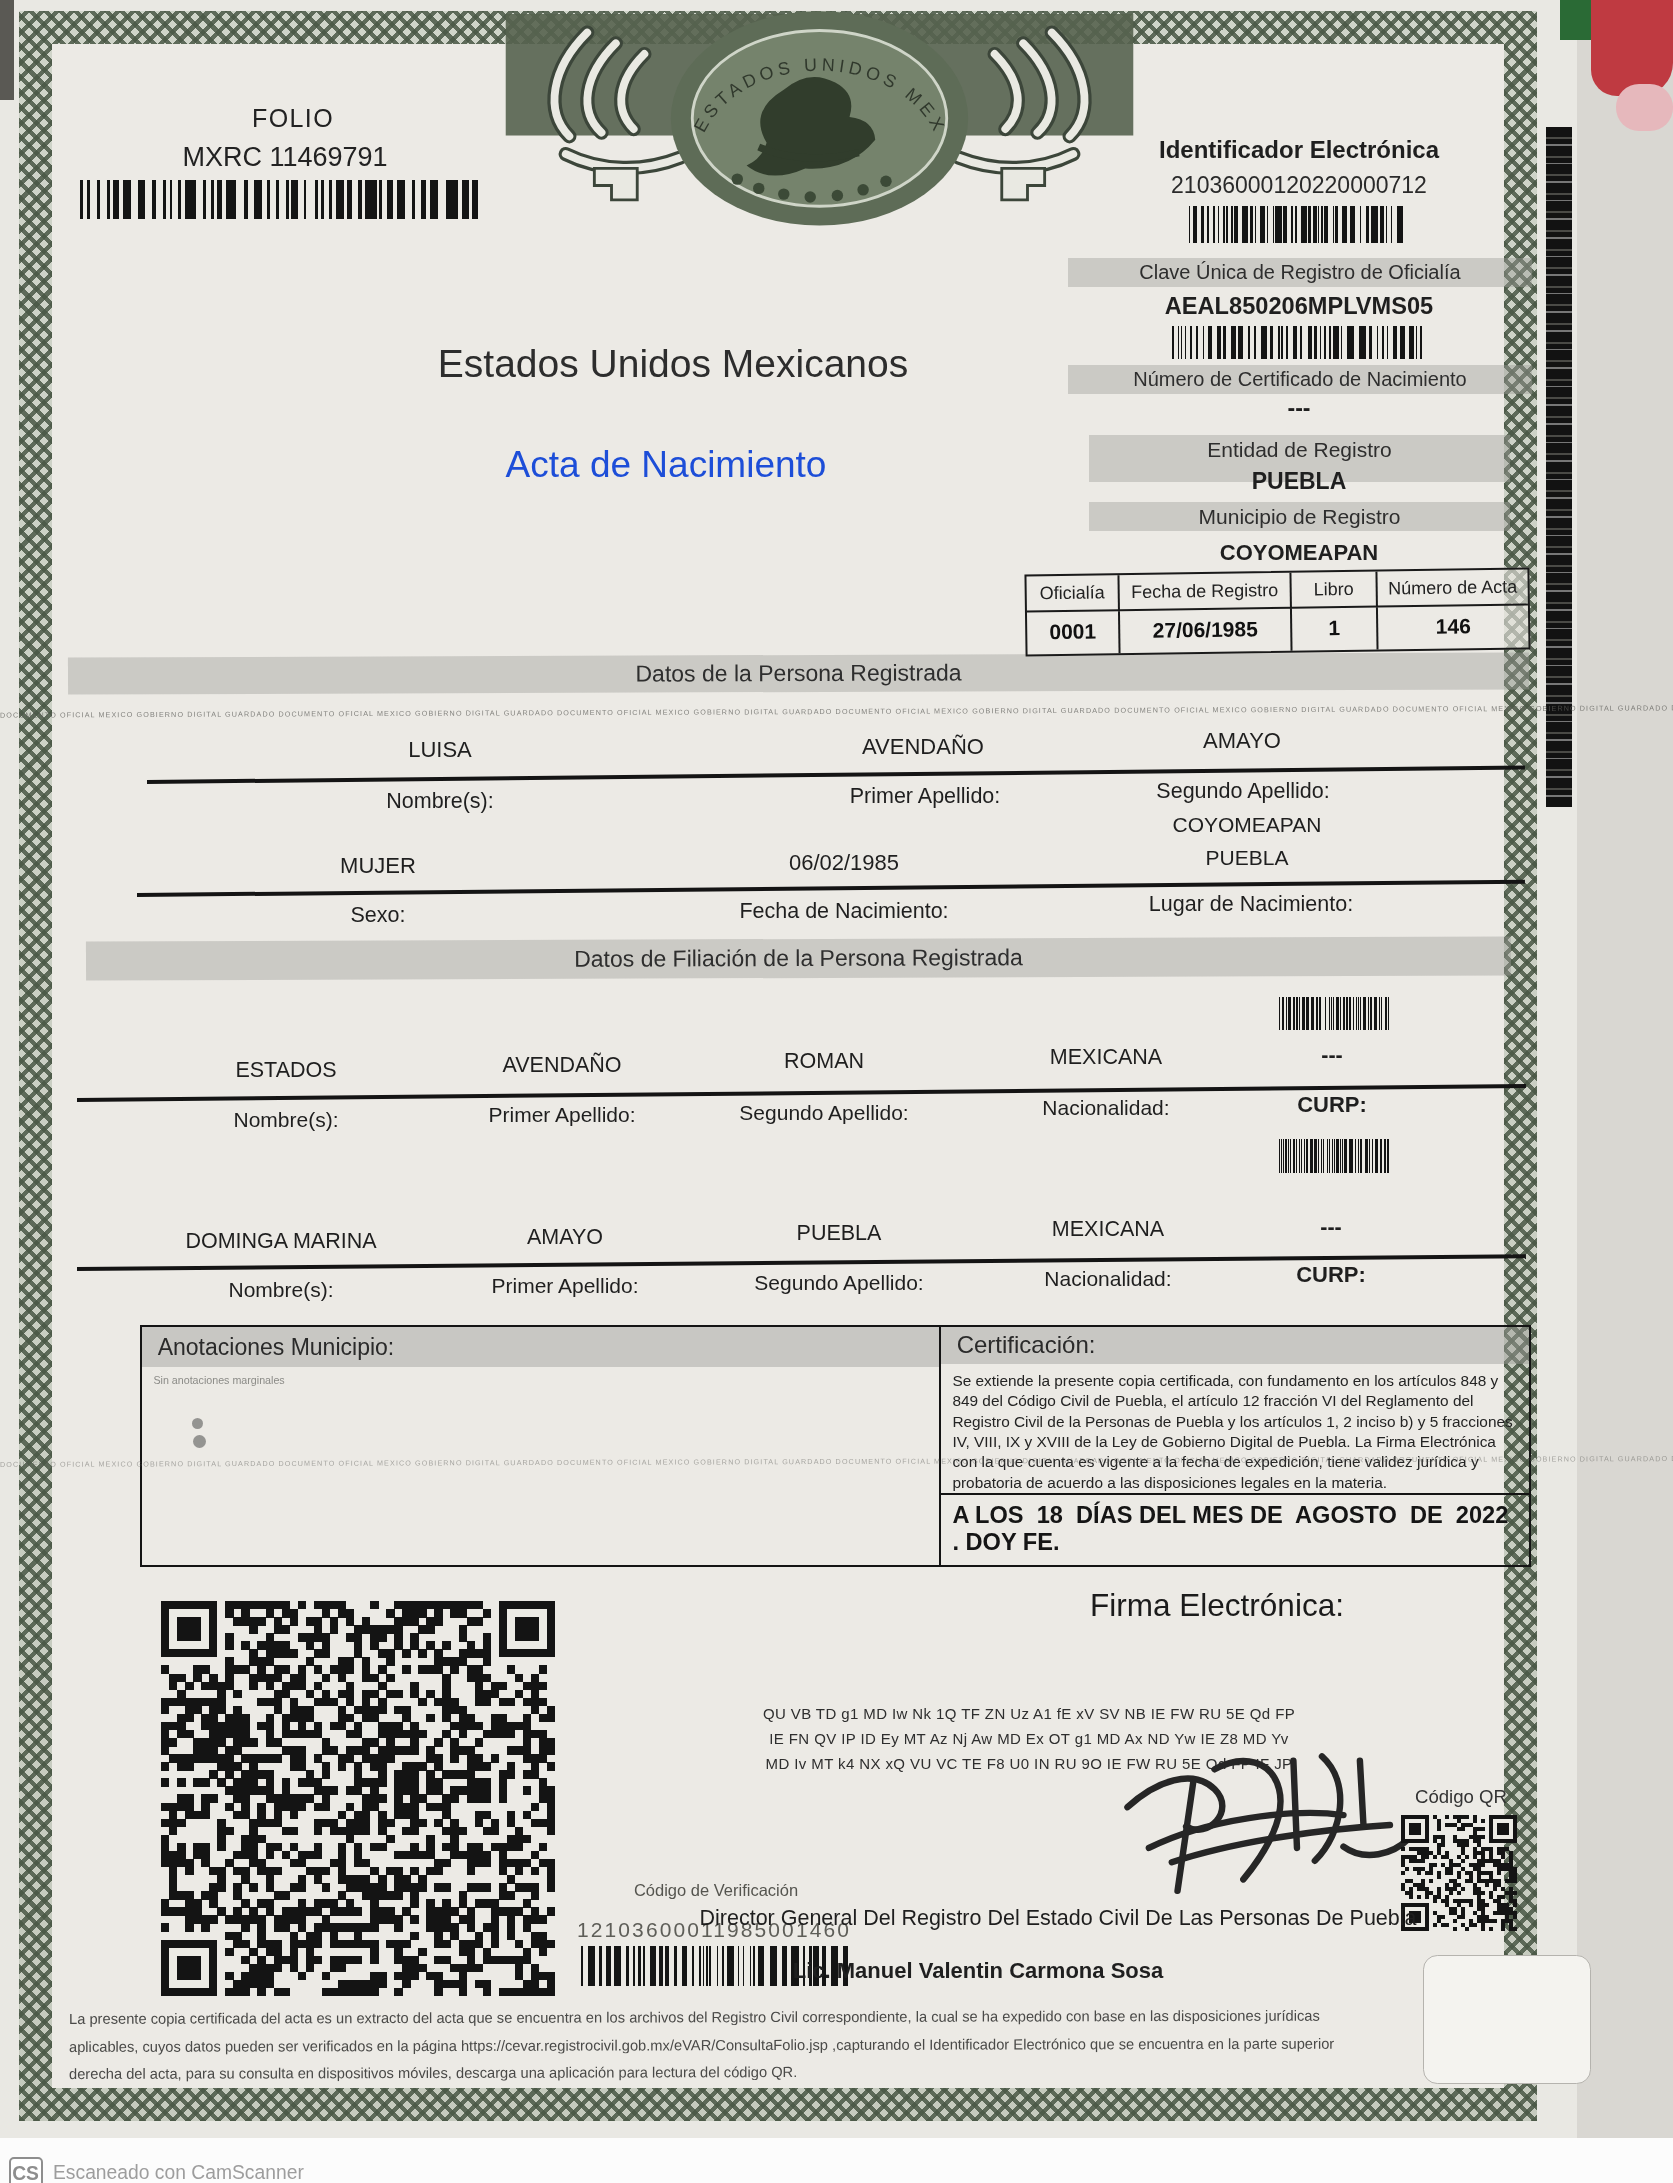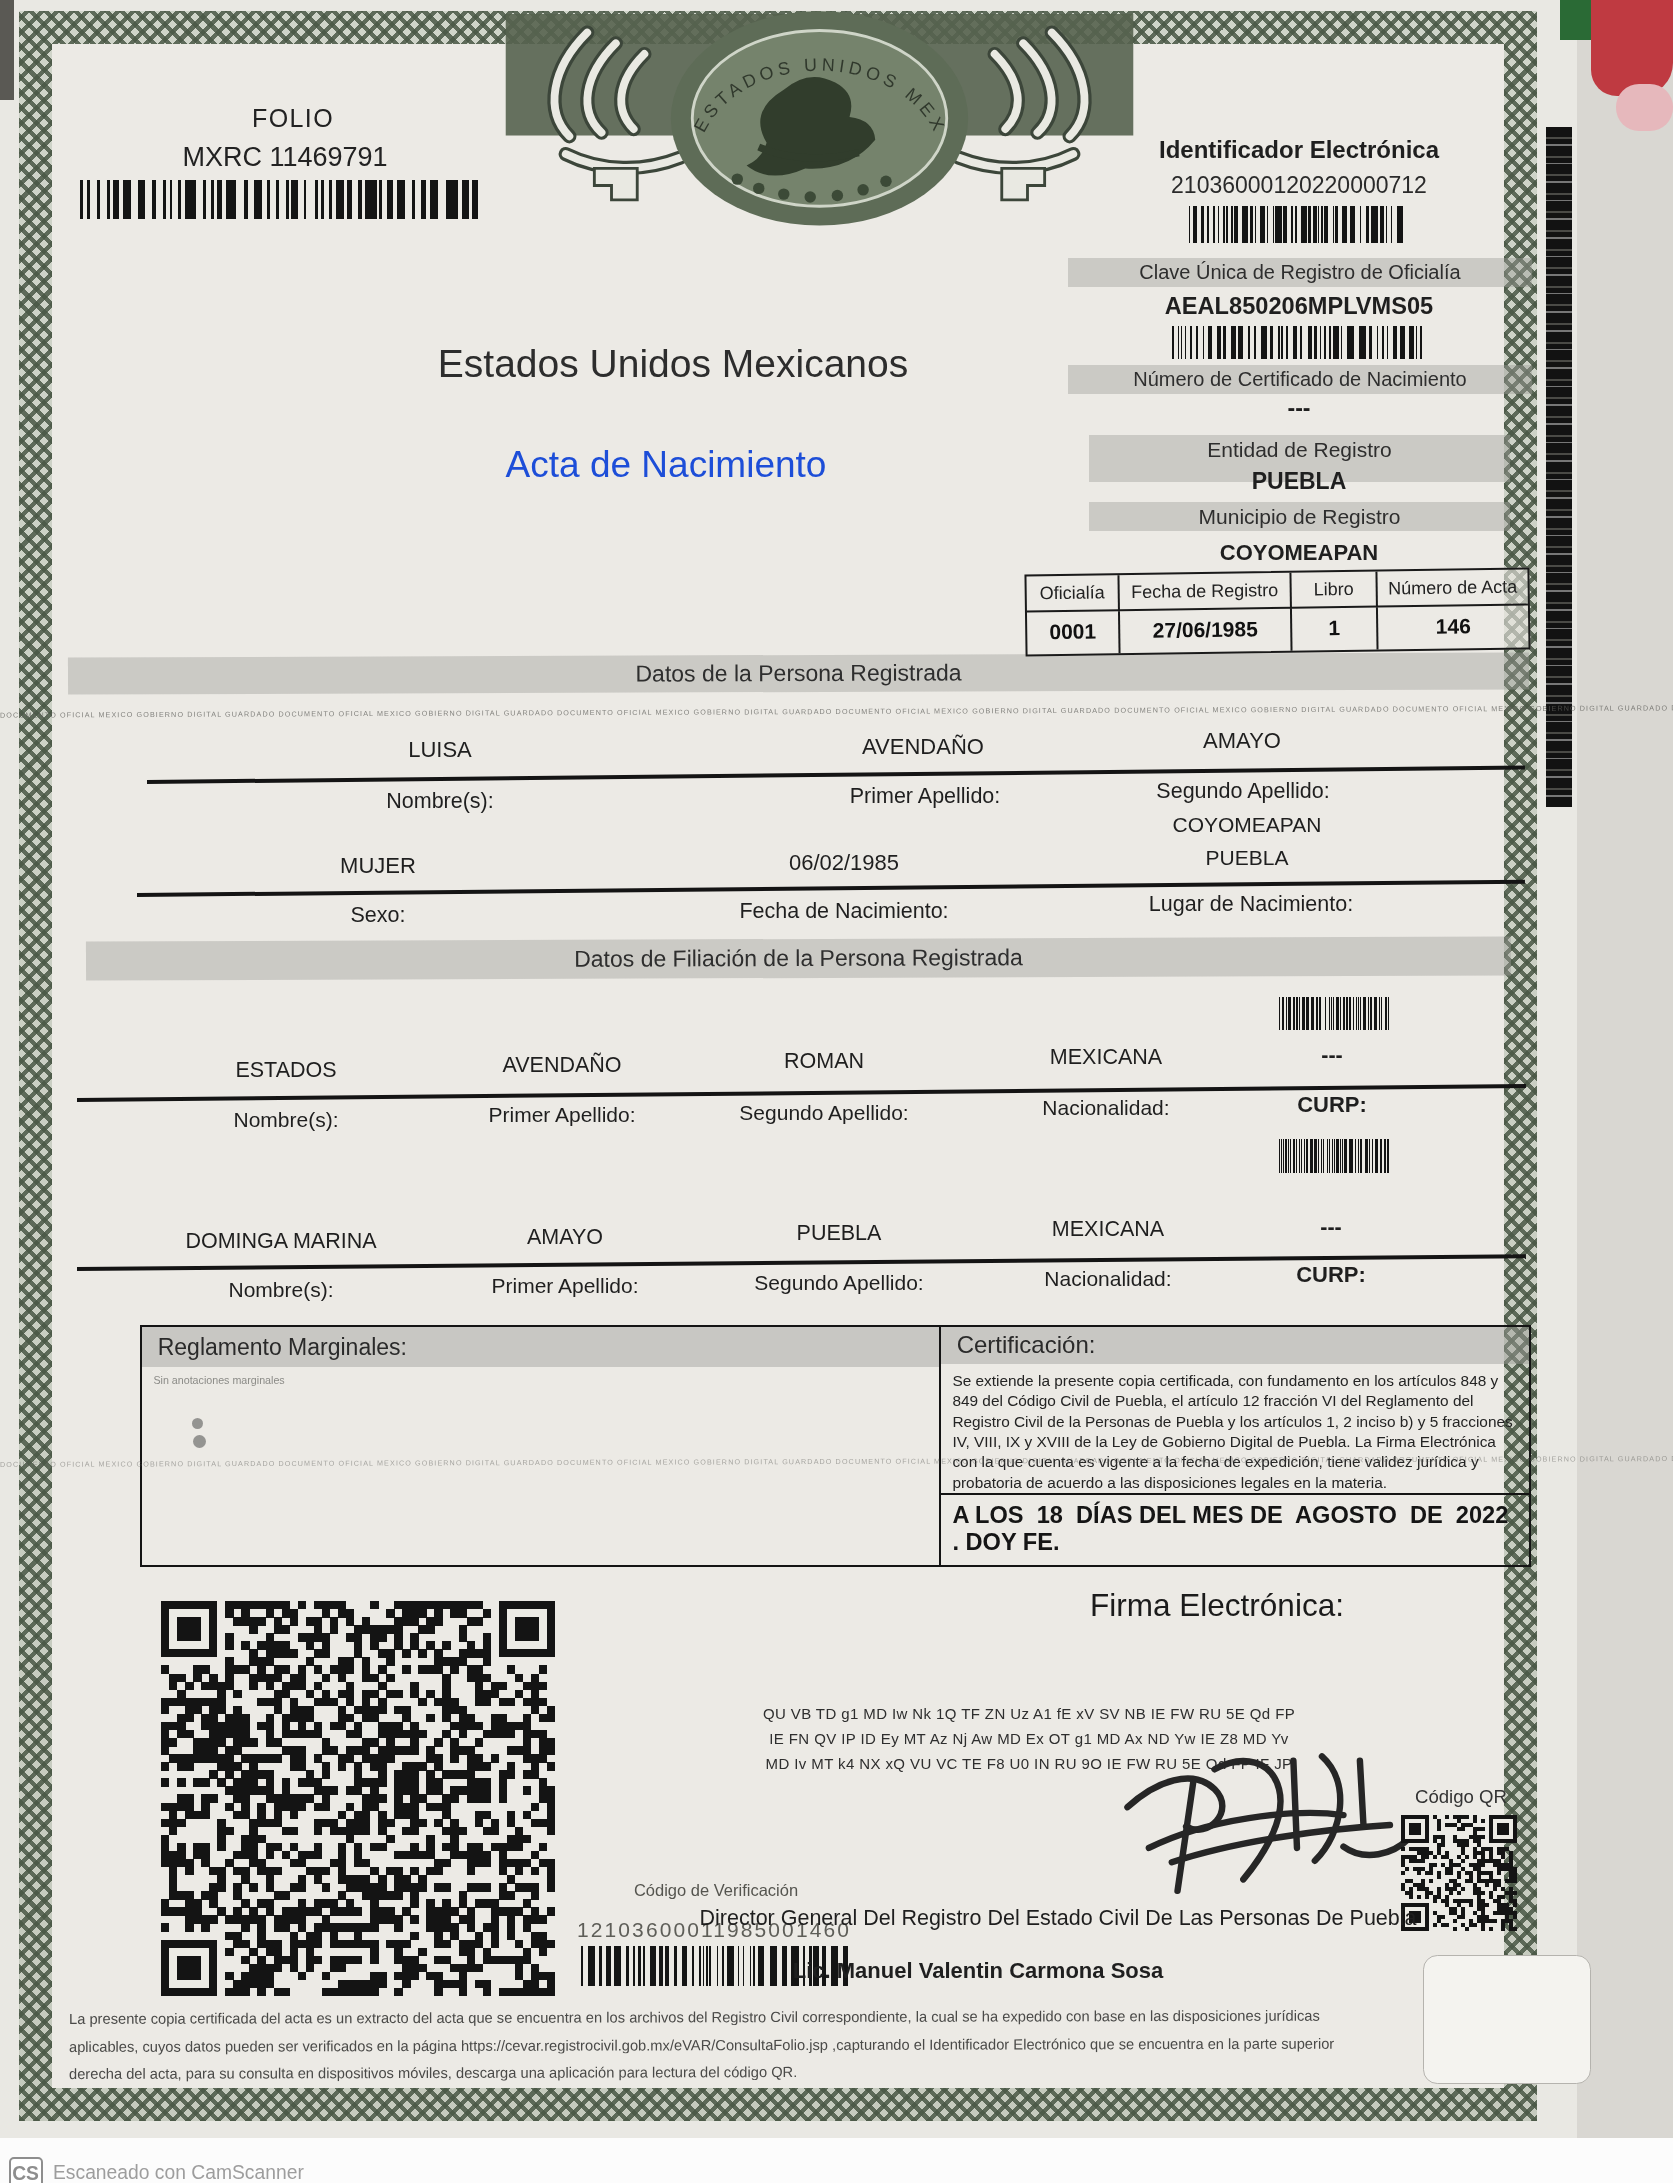--- a/index.html
+++ b/index.html
@@ -419,21 +419,21 @@
   <div class="fieldline" style="left:77px;top:1267px;width:1449px;transform:rotate(-0.5deg);"></div>
   <div class="c" style="left:281px;top:1278px;font-size:21px;">Nombre(s):</div>
   <div class="c" style="left:565px;top:1274px;font-size:21px;">Primer Apellido:</div>
   <div class="c" style="left:839px;top:1271px;font-size:21px;">Segundo Apellido:</div>
   <div class="c" style="left:1108px;top:1267px;font-size:21px;">Nacionalidad:</div>
   <div class="c bold" style="left:1331px;top:1262px;font-size:22px;">CURP:</div>
 
   <div class="bigbox">
     <div class="bb-left">
       <div class="bb-band">
-        <span>Reglamento Marginales:</span>
+        <span>Anotaciones Municipio:</span>
         </div>
       <div style="position:absolute;left:11.4px;top:47px;font-size:10.7px;color:#8b8b87;">Sin anotaciones marginales</div>
     </div>
     <div class="bb-right">
       <div class="bb-band">
         <span style="font-size:24px;">Certificación:</span>
         </div>
       <div class="certbody">Se extiende la presente copia certificada, con fundamento en los artículos 848 y 849 del Código Civil de Puebla, el artículo 12 fracción VI del Reglamento del Registro Civil de la Personas de Puebla y los artículos 1, 2 inciso b) y 5 fracciones IV, VIII, IX y XVIII de la Ley de Gobierno Digital de Puebla. La Firma Electrónica con la que cuenta es vigente a la fecha de expedición, tiene validez jurídica y probatoria de acuerdo a las disposiciones legales en la materia.</div>
       <div class="datesec">
         <div>A LOS  18  DÍAS DEL MES DE  AGOSTO  DE  2022</div>

